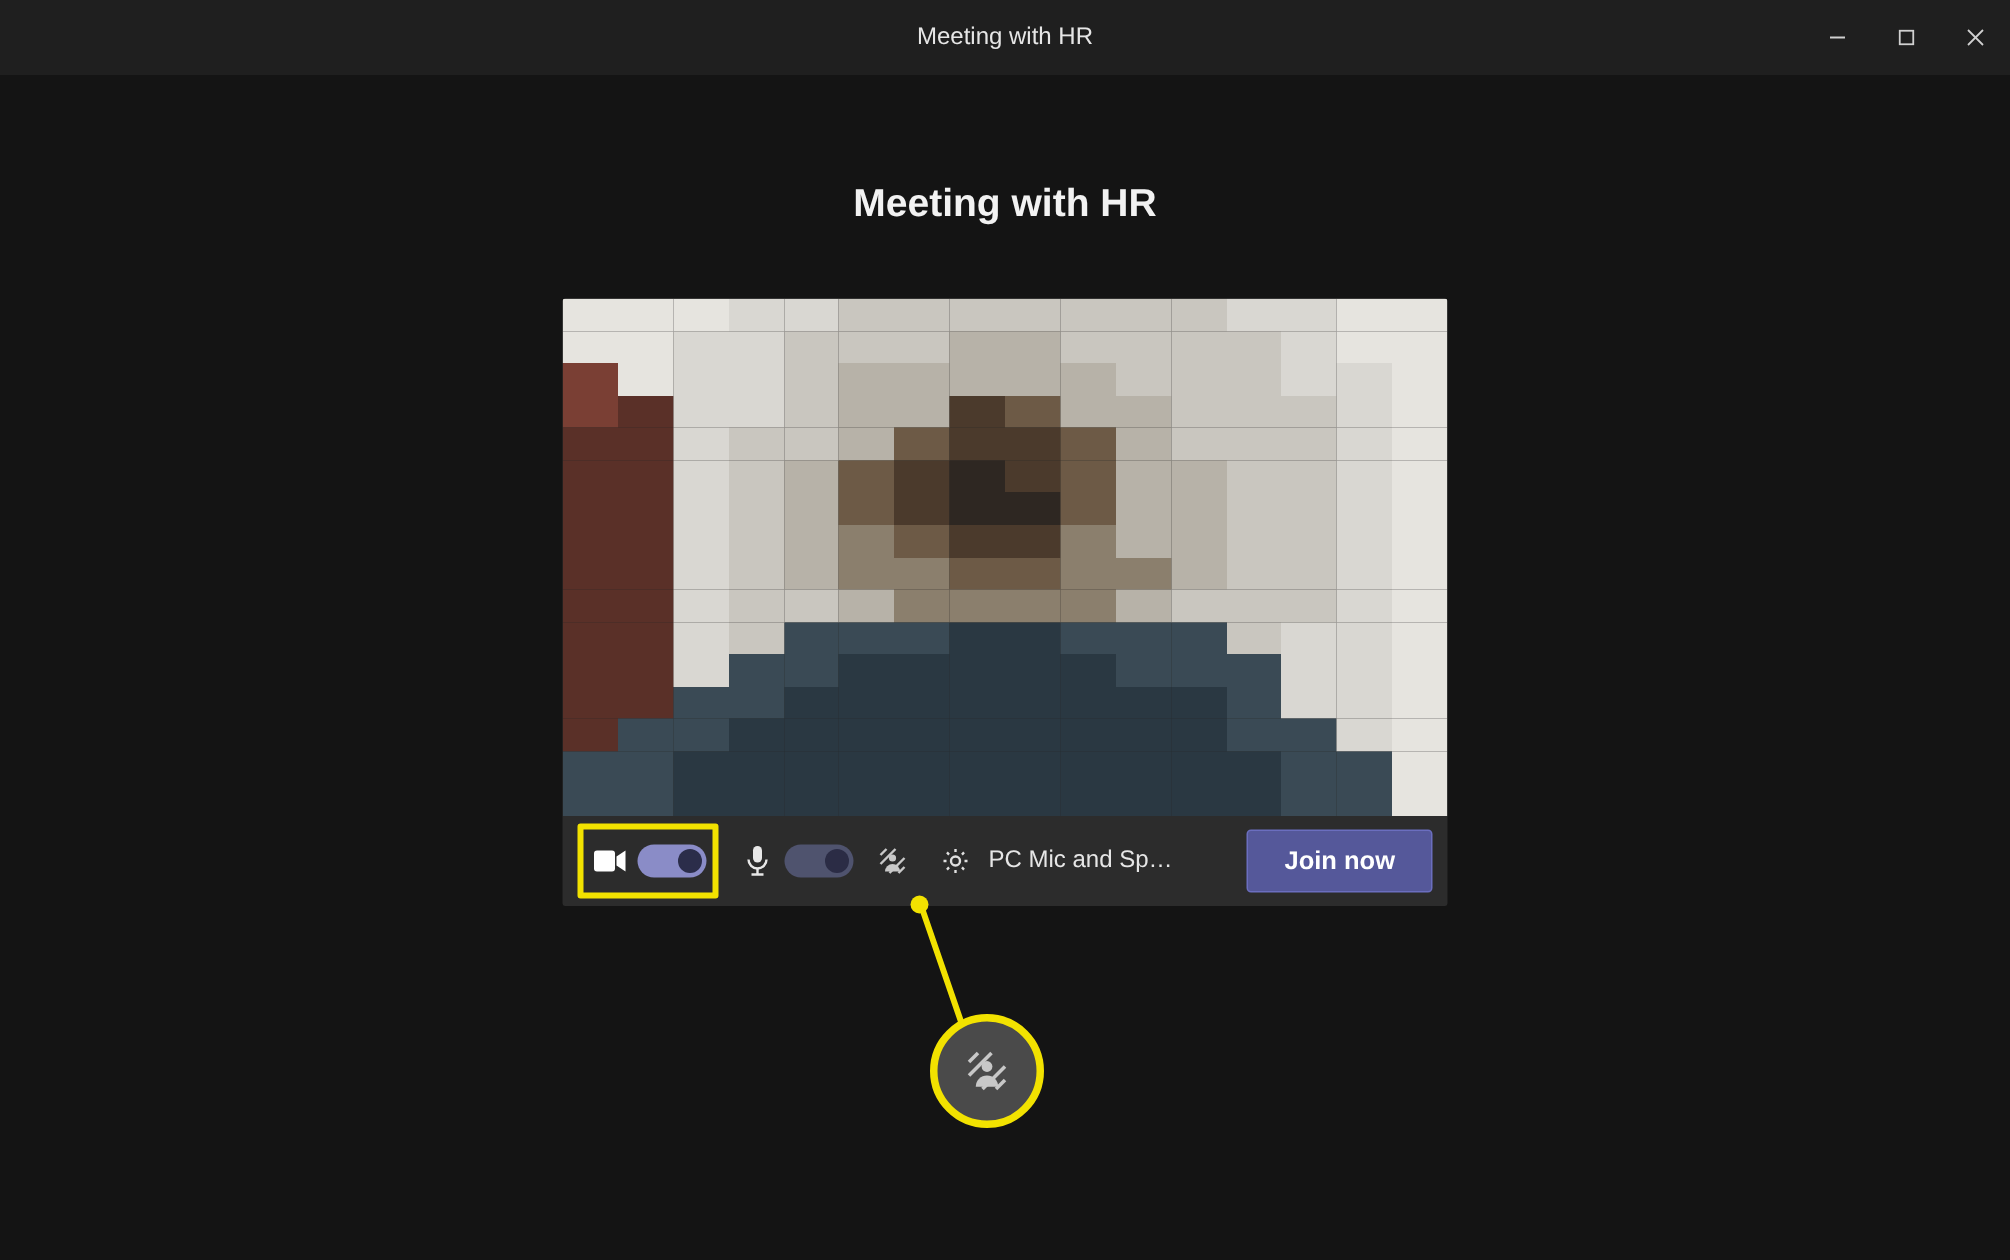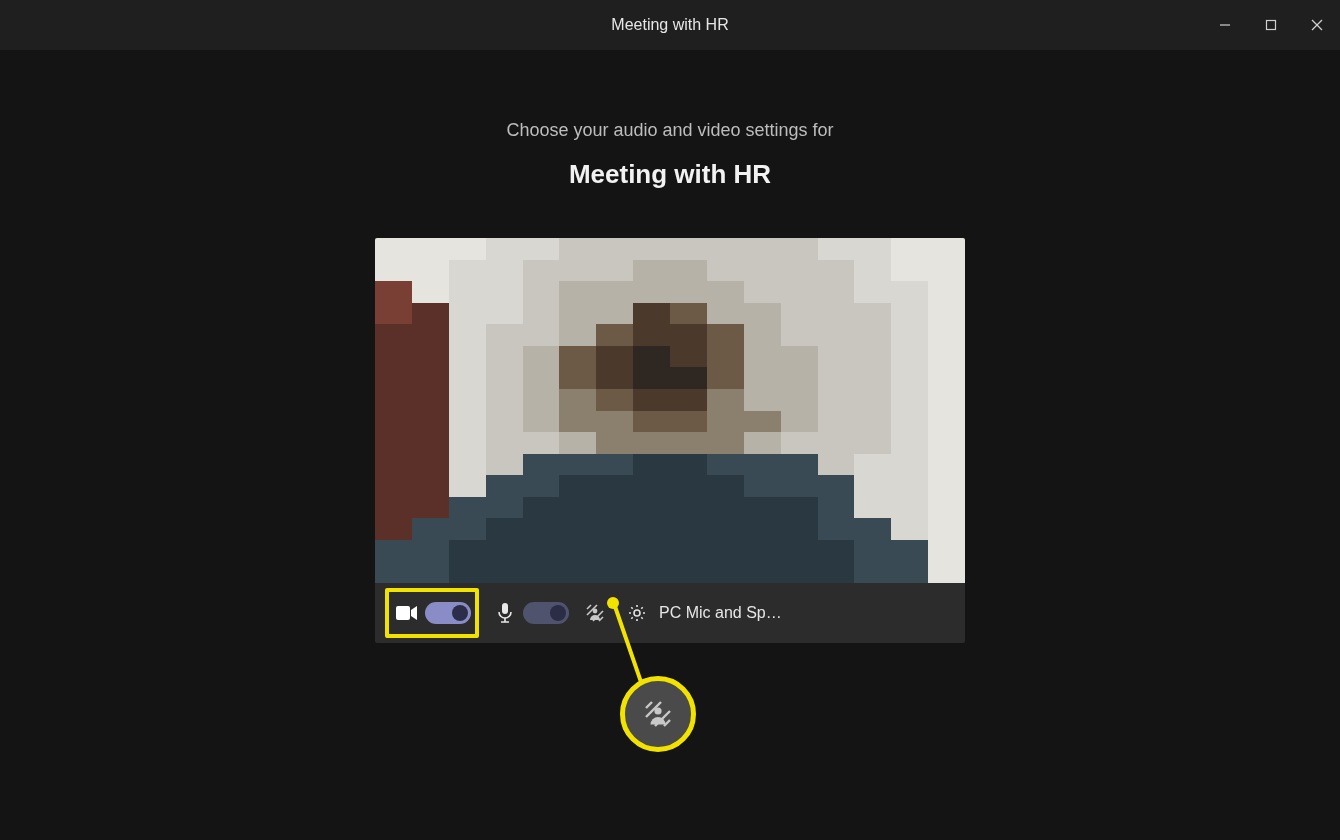--- a/index.html
+++ b/index.html
@@ -194,21 +194,20 @@
     <div class="win-btn">
       <svg width="12" height="12" viewBox="0 0 12 12">
           <line x1="1" y1="1" x2="11" y2="11" stroke="#d0d0d0" stroke-width="1.2"></line>
           <line x1="11" y1="1" x2="1" y2="11" stroke="#d0d0d0" stroke-width="1.2"></line>
         </svg>
     </div>
   </div>
 </div>
 
 <div class="content">
-  <div class="subtitle">Choose your audio and video settings for</div>
   <div class="meeting-name">Meeting with HR</div>
 
   <div class="preview-card">
     <div class="video-area" id="video-area">
         <div class="px-row">
           <div class="px-cell" style="background: rgb(230, 228, 223);"></div>
           <div class="px-cell" style="background: rgb(230, 228, 223);"></div>
           <div class="px-cell" style="background: rgb(230, 228, 223);"></div>
           <div class="px-cell" style="background: rgb(217, 215, 210);"></div>
           <div class="px-cell" style="background: rgb(217, 215, 210);"></div>
@@ -534,20 +533,21 @@
 
       <div class="icon-slot" style="margin-left:12px">
         <svg width="20" height="20" viewBox="0 0 20 20">
             <circle cx="10" cy="10" r="3" fill="none" stroke="#e0e0e0" stroke-width="1.6"></circle>
             <path d="M10 2 L10 4 M10 16 L10 18 M2 10 L4 10 M16 10 L18 10 M4.3 4.3 L5.7 5.7 M14.3 14.3 L15.7 15.7 M15.7 4.3 L14.3 5.7 M5.7 14.3 L4.3 15.7" stroke="#e0e0e0" stroke-width="1.6"></path>
           </svg>
       </div>
       <div class="device-label">PC Mic and Sp…</div>
 
       <div class="spacer"></div>
+      <button class="join-btn">Join now</button>
     </div>
   </div>
 </div>
 
 <div class="callout-dot"></div>
 <div class="callout-line"></div>
 <div class="callout-circle">
   <div class="icon-slot" style="width:32px;height:32px">
     <svg width="30" height="30" viewBox="0 0 20 20">
       <line x1="2" y1="6" x2="6" y2="2" stroke="#c8c8c8" stroke-width="1.6"></line>

